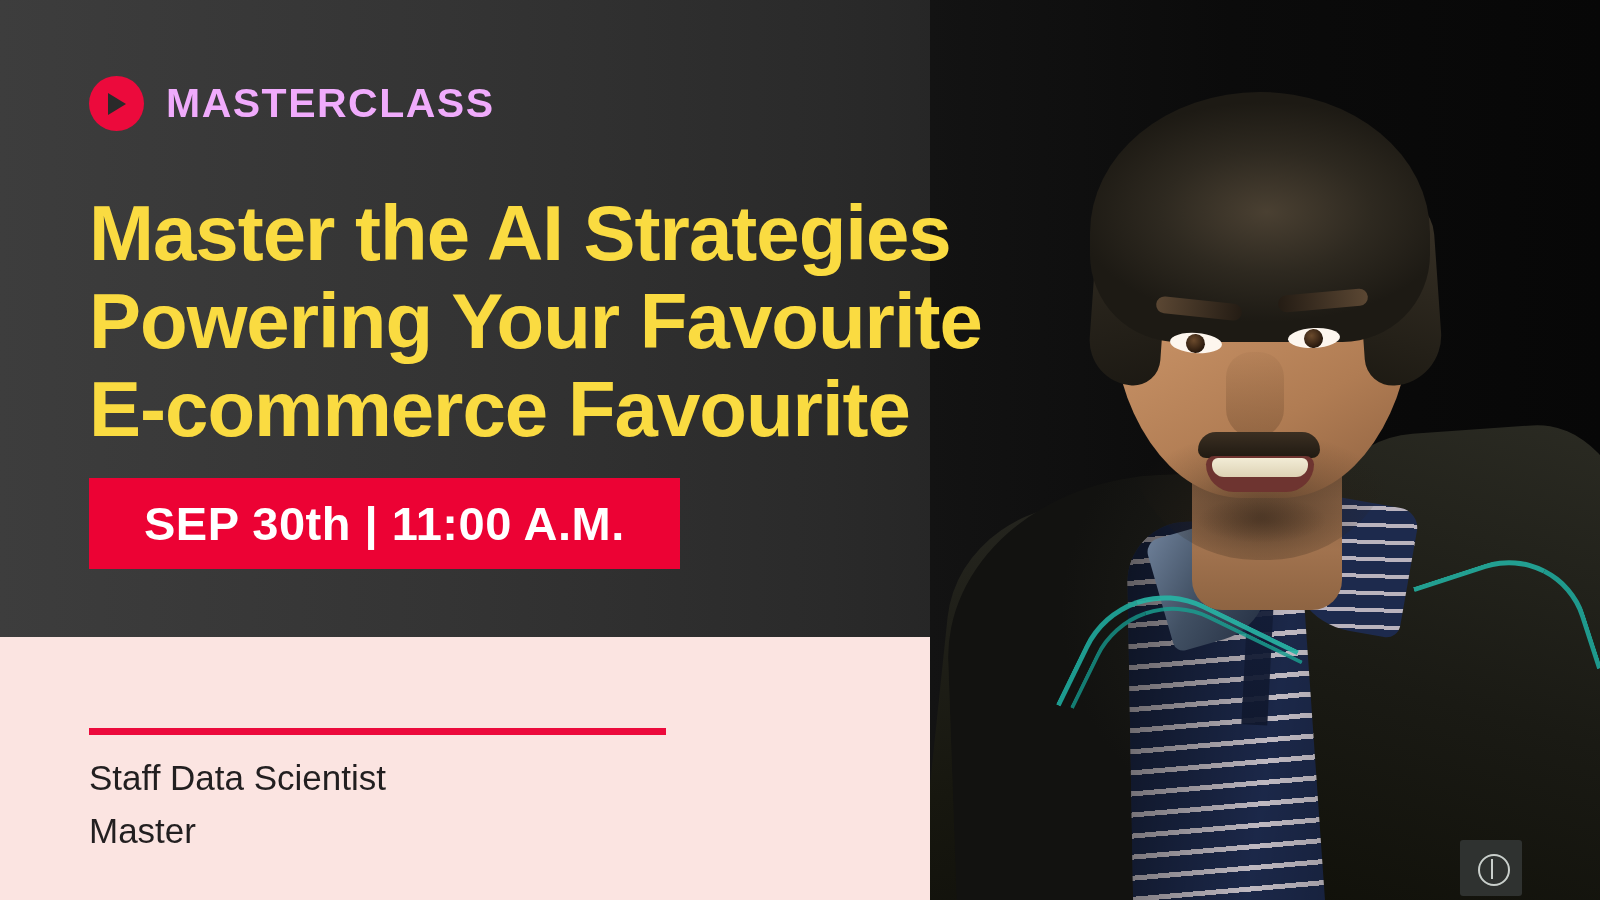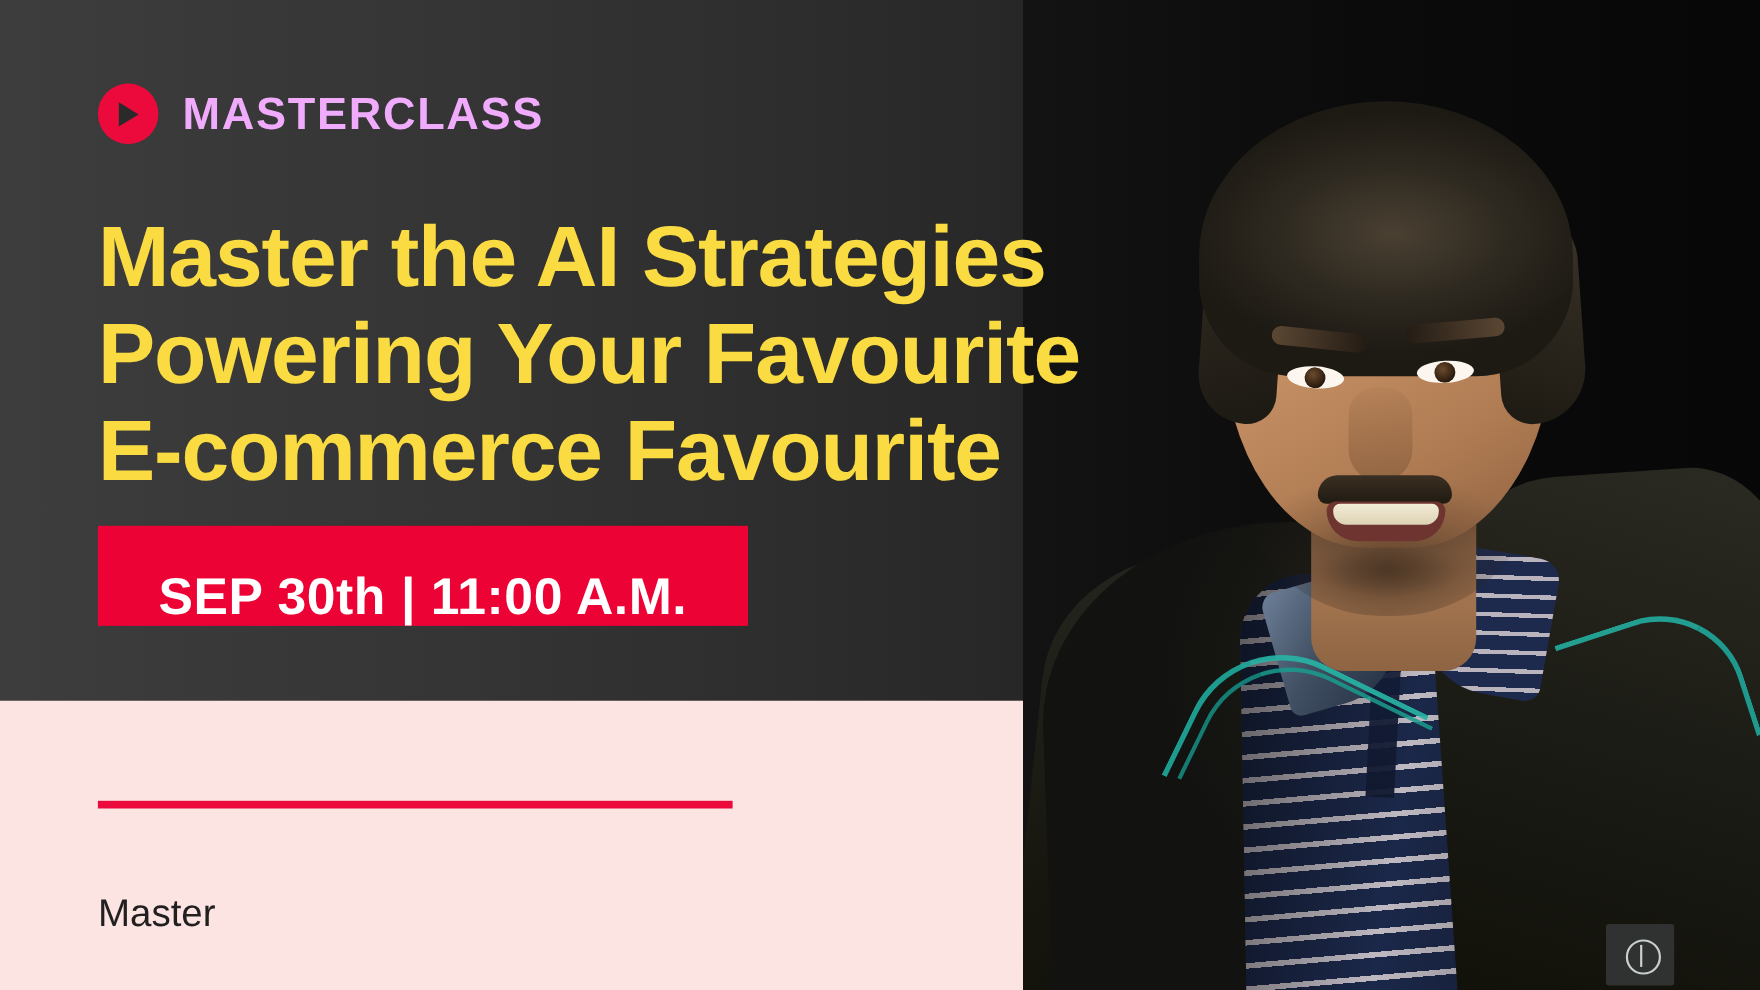--- a/index.html
+++ b/index.html
@@ -429,21 +429,21 @@
   .headline .line { display: block; white-space: nowrap; }
 
   .date-badge {
     position: absolute;
     left: 89px;
     top: 478px;
     width: 591px;
     height: 91px;
     background: #ec0234;
     display: flex;
-    align-items: flex-end;
+    align-items: center;
   }
   .date-text {
     color: #ffffff;
     font-size: 47px;
     font-weight: bold;
     letter-spacing: .5px;
     padding-left: 55px;
     white-space: nowrap;
   }
 
@@ -548,15 +548,16 @@
     <span class="line">Master the AI Strategies</span>
     <span class="line">Powering Your Favourite</span>
     <span class="line">E-commerce Favourite</span>
   </div>
 
   <div class="date-badge">
     <span class="date-text">SEP 30th | 11:00 A.M.</span>
   </div>
 
   <div class="name-rule"></div>
+  <div class="role-line">Staff Data Scientist</div>
   <div class="company-line">Master</div>
 
 </div>
 
 </body></html>

